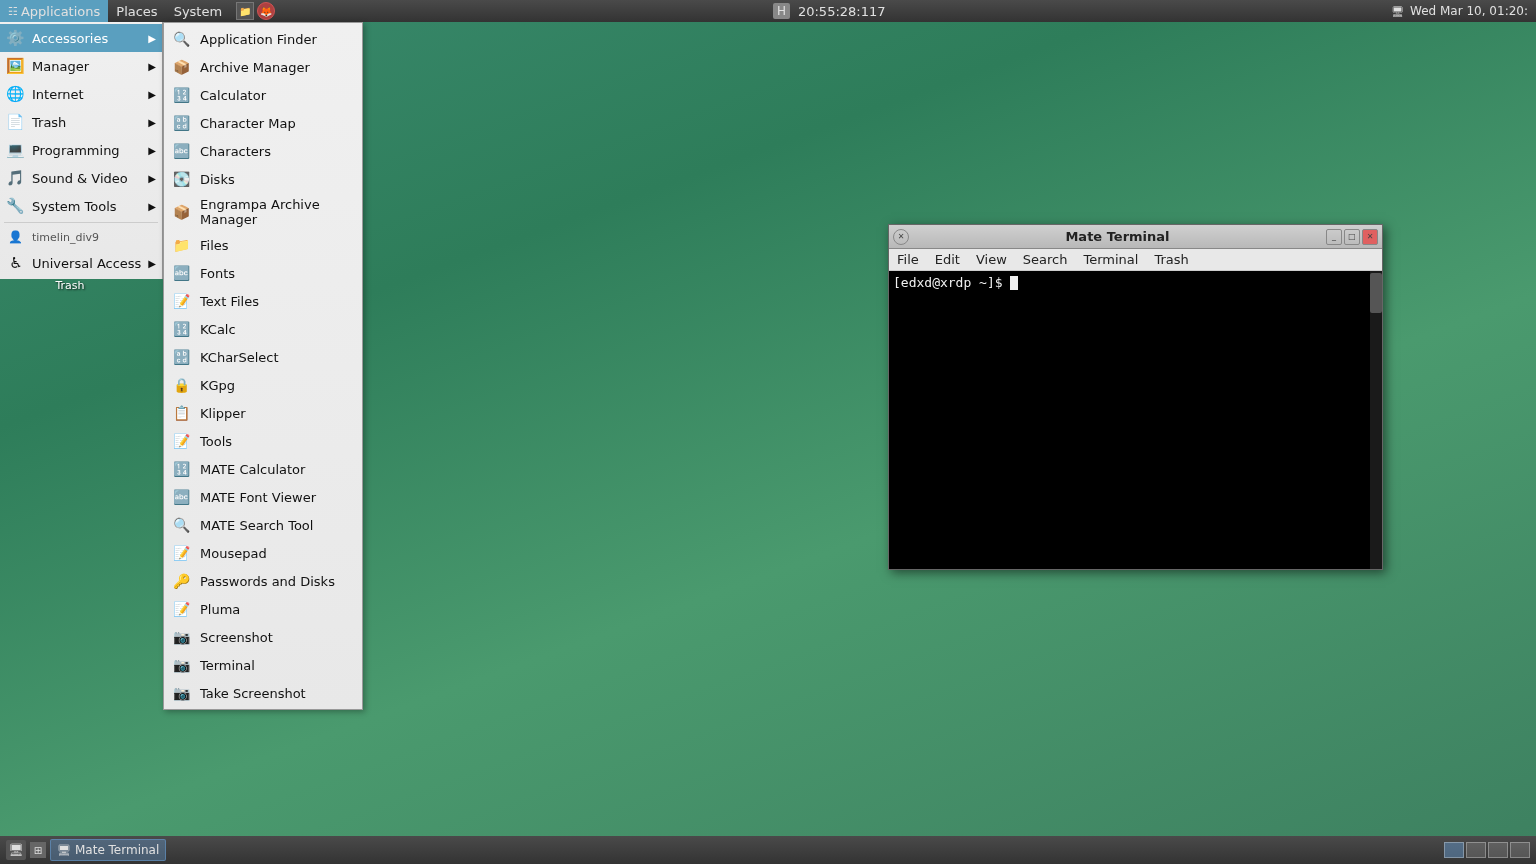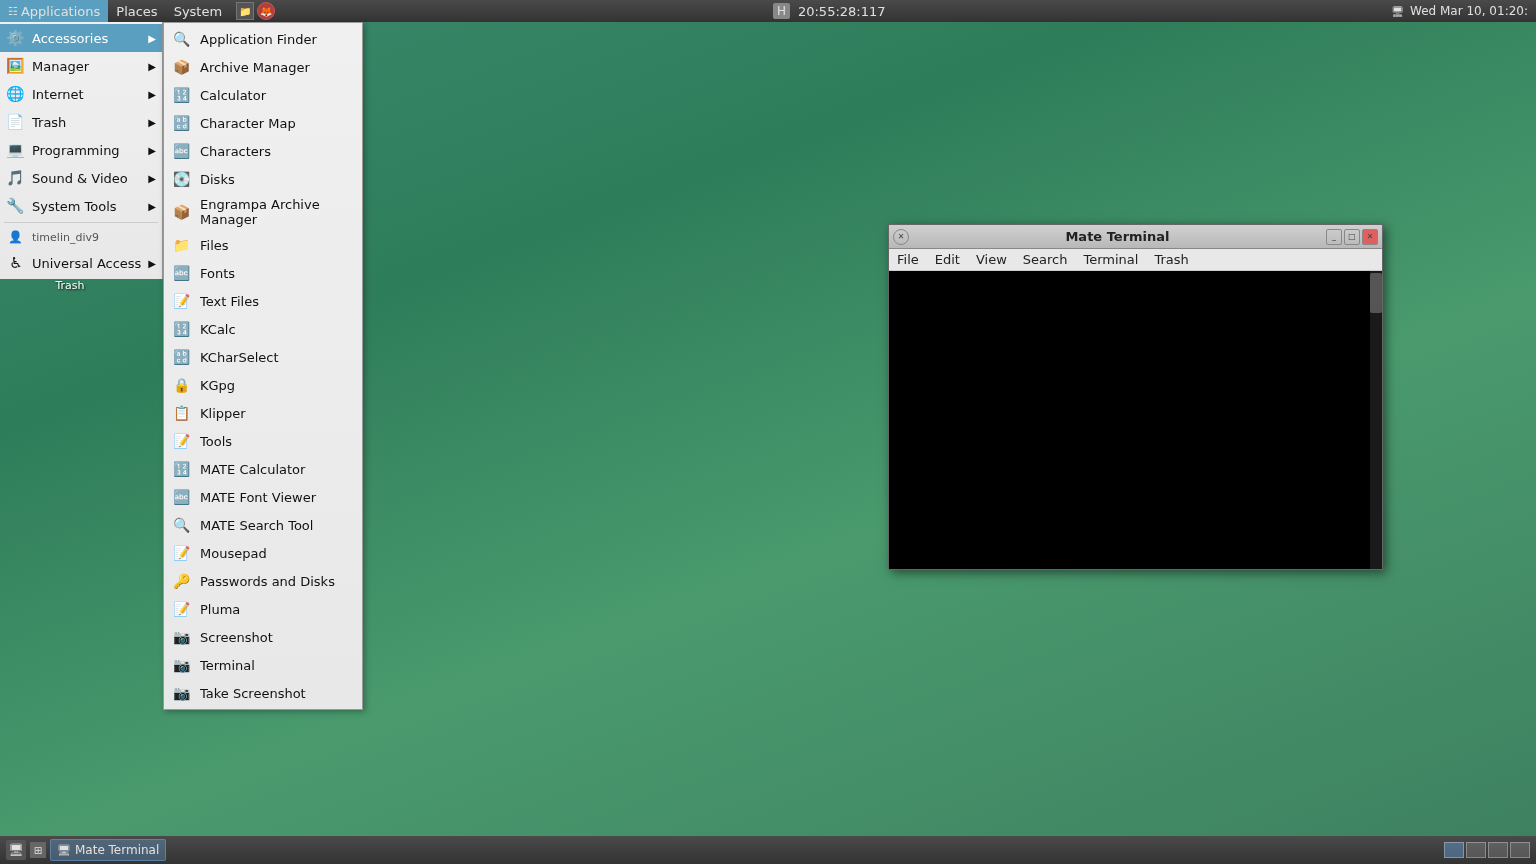--- a/index.html
+++ b/index.html
@@ -505,20 +505,25 @@
     <div class="terminal-menu-item">
       <span>Search</span>
     </div>
     <div class="terminal-menu-item">
       <span>Terminal</span>
     </div>
     <div class="terminal-menu-item">
       <span>Trash</span>
     </div>
   </div>
+  <div class="terminal-body">
+    <div class="terminal-prompt">
+      <span>[edxd@xrdp ~]$ </span><span class="terminal-cursor"></span>
+    </div>
+  </div>
 
   <div style="position:absolute;right:0;top:46px;bottom:0;width:12px;background:#1a1a1a;">
     <div style="width:100%;height:40px;background:#555;border-radius:2px;margin-top:2px;"></div>
   </div>
 </div>
 
 <div class="taskbar-bottom">
   <div class="taskbar-bottom-left">
     <div style="width:20px;height:20px;background:#555;display:flex;align-items:center;justify-content:center;font-size:12px;cursor:pointer;border-radius:2px;">🖥</div>
     <div style="width:16px;height:16px;background:#666;display:flex;align-items:center;justify-content:center;font-size:10px;cursor:pointer;">⊞</div>

